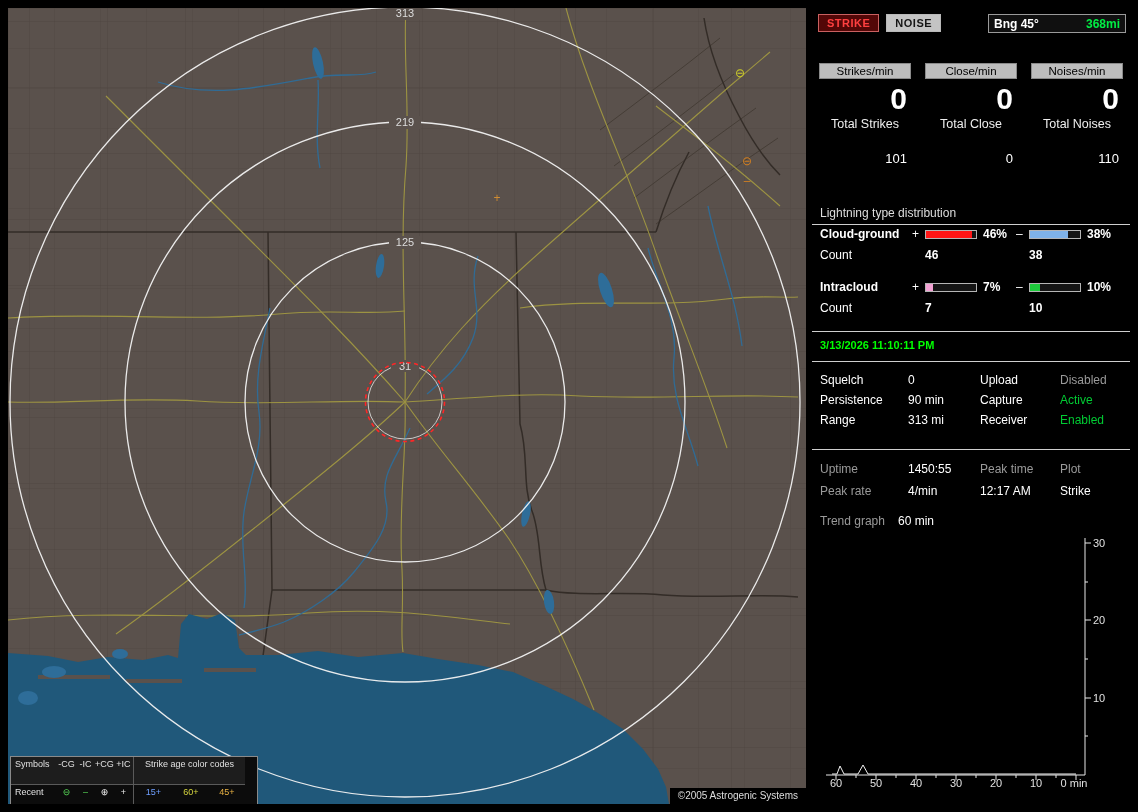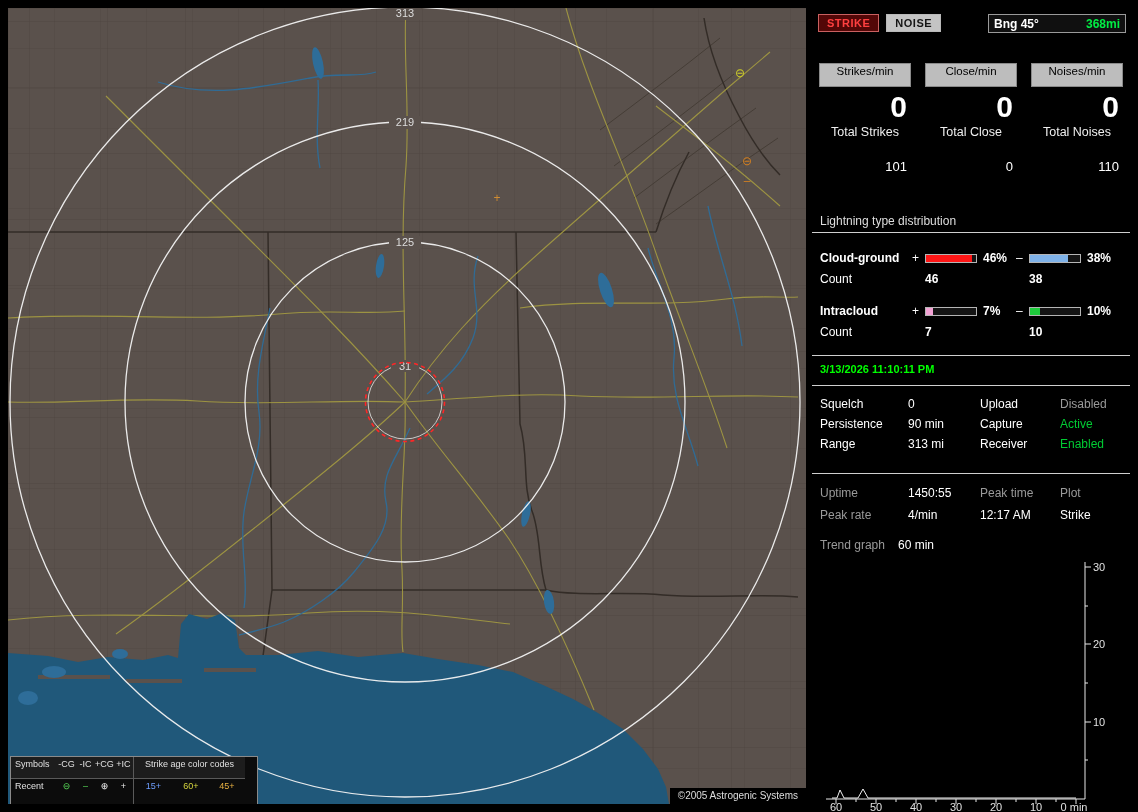--- a/index.html
+++ b/index.html
@@ -8,21 +8,21 @@
 
   
   .map-area { position:absolute; left:8px; top:8px; width:798px; height:796px;
               background:#5a514c; overflow:hidden; }
   .map-svg { display:block; }
   svg text { font-family:"Liberation Sans",sans-serif; }
 
   .legend { position:absolute; left:2px; top:748px; width:248px;
             background:#0c0c0c; border:1px solid #8a8a8a; color:#e0e0e0; }
   .lg-grid { display:grid; grid-template-columns:46px 19px 19px 19px 19px 40px 36px 36px; }
-  .lg-grid > div { height:22px; line-height:14px; font-size:9px; text-align:center; overflow:hidden; }
+  .lg-grid > div { height:28px; line-height:14px; font-size:9px; text-align:center; overflow:hidden; }
   .lg-h { background:#1d1d1d; border-bottom:1px solid #5a5a5a; }
   .lg-left { text-align:left !important; padding-left:4px; }
   .age-h { grid-column:span 3; border-left:1px solid #5a5a5a; }
   .sep { border-left:1px solid #5a5a5a; }
   .lg-s { font-size:10px; }
 
   .copyright { position:absolute; right:0; bottom:0; background:#000; color:#dedede;
                font-size:10px; padding:2px 8px 3px; }
 
   
@@ -33,32 +33,32 @@
          letter-spacing:.5px; border:1px solid #b9b9b9; text-align:center; }
   .btn.strike { background:#530707; color:#ff4040; border-color:#c96060; margin-right:7px; }
   .btn.noise  { background:#c4c4c4; color:#151515; }
   .bng { margin-left:auto; width:138px; height:19px; border:1px solid #9a9a9a; background:#101010;
          display:flex; align-items:center; justify-content:space-between; padding:0 5px;
          font-weight:bold; }
   .bng-val { color:#00ee44; }
 
   .rates { display:grid; grid-template-columns:1fr 1fr 1fr; margin-top:30px; }
   .rate-col { width:92px; margin:0 auto; text-align:center; }
-  .graybox { background:#bdbdbd; color:#000; font-size:11.5px; height:24px; line-height:15px;
+  .graybox { background:#bdbdbd; color:#000; font-size:11.5px; height:16px; line-height:15px;
              border:1px solid #8a8a8a; }
   .bigzero { font-size:30px; font-weight:bold; text-align:right; padding-right:4px;
              height:38px; line-height:40px; }
   .tlabel { font-size:12.5px; color:#efefef; }
   .tvalue { font-size:13px; text-align:right; padding-right:4px; margin-top:20px; }
 
   .dist-title { margin-top:40px; padding:0 0 4px 8px; color:#dedede;
                 border-bottom:1px solid #cfcfcf; }
   .dist-row, .count-row { display:grid; grid-template-columns:92px 13px 55px 36px 13px 55px 1fr;
               align-items:center; padding-left:8px; height:18px; }
-  .dist-row { margin-top:16px; }
+  .dist-row { margin-top:0; }
   .dist-row.second { margin-top:14px; }
   .count-row { margin-top:3px; }
   .dlabel { font-weight:bold; }
   .sign { text-align:left; }
   .bar { width:52px; height:9px; border:1px solid #b5b5b5; background:#141414; }
   .bar > div { height:100%; }
   .pct { font-weight:bold; padding-left:3px; }
   .count-val { font-weight:bold; }
 
   .hr { border-top:1px solid #cfcfcf; }

